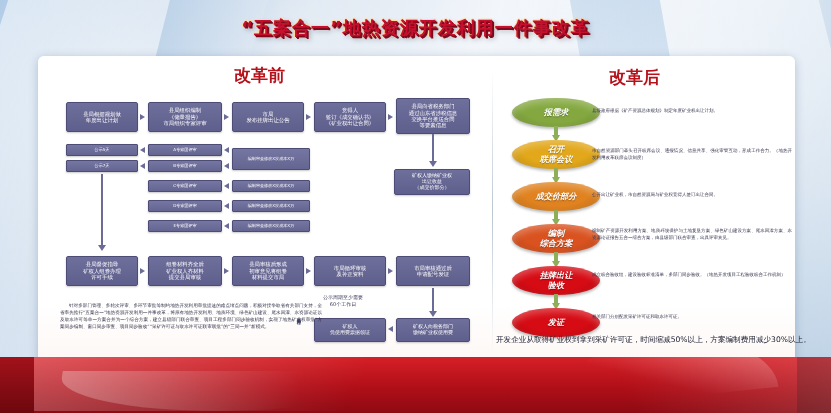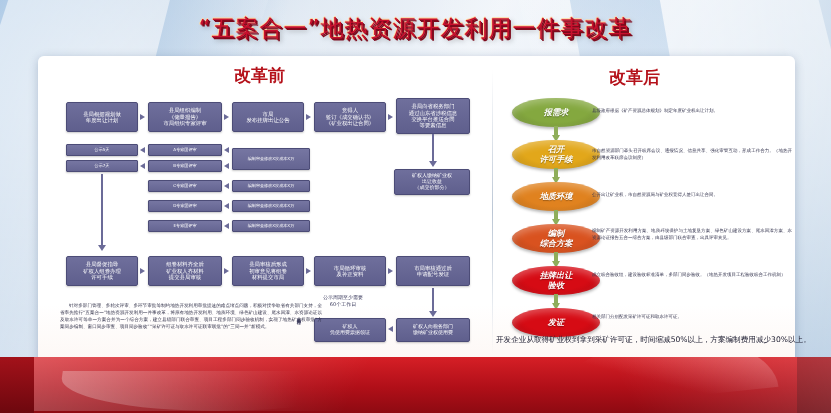--- a/index.html
+++ b/index.html
@@ -29,21 +29,21 @@
   .s4{right:150px;top:-30px;width:90px;height:300px;
      background:linear-gradient(200deg,rgba(140,180,220,.4),rgba(255,255,255,0));
      transform:skewX(10deg);}
 
   
   #title-band{
     position:absolute;left:0;top:0;width:831px;height:56px;
     display:flex;align-items:center;justify-content:center;
   }
   #poster-title{
-    font-size:23px;font-weight:normal;letter-spacing:1px;
+    font-size:18px;font-weight:bold;letter-spacing:1px;
     color:#c8102e;
     text-shadow:
       1px 1px 0 #7e0a1c, 2px 2px 0 #7e0a1c,
       -1px 0 0 #ffd9a0, 0 -1px 0 #ffd9a0,
       3px 3px 5px rgba(0,0,0,.35);
     white-space:nowrap;
     font-family:"DejaVu Sans","Liberation Sans",sans-serif;
   }
 
   
@@ -346,29 +346,29 @@
     <div class="step" style="left: 474px; top: 42px; background: radial-gradient(at 50% 28%, rgb(132, 168, 63) 0%, rgb(132, 168, 63) 55%, rgba(0, 0, 0, 0.18) 100%), rgb(132, 168, 63);" id="step-0">
       <span style="white-space:pre-line;">报需求</span>
       </div>
     <div class="sarrow" style="left:514px;top:70px;">
       <div class="shaft"></div>
         <div class="head"></div>
       </div>
 
     <div class="step" style="left: 474px; top: 84px; background: radial-gradient(at 50% 28%, rgb(226, 167, 26) 0%, rgb(226, 167, 26) 55%, rgba(0, 0, 0, 0.18) 100%), rgb(226, 167, 26);" id="step-1">
       <span style="white-space:pre-line;">召开
-许可手续</span>
+联席会议</span>
       </div>
     <div class="sarrow" style="left:514px;top:112px;">
       <div class="shaft"></div>
         <div class="head"></div>
       </div>
 
     <div class="step" style="left: 474px; top: 126px; background: radial-gradient(at 50% 28%, rgb(224, 130, 31) 0%, rgb(224, 130, 31) 55%, rgba(0, 0, 0, 0.18) 100%), rgb(224, 130, 31);" id="step-2">
-      <span style="white-space:pre-line;">地质环境</span>
+      <span style="white-space:pre-line;">成交价部分</span>
       </div>
     <div class="sarrow" style="left:514px;top:154px;">
       <div class="shaft"></div>
         <div class="head"></div>
       </div>
 
     <div class="step" style="left: 474px; top: 168px; background: radial-gradient(at 50% 28%, rgb(217, 82, 31) 0%, rgb(217, 82, 31) 55%, rgba(0, 0, 0, 0.18) 100%), rgb(217, 82, 31);" id="step-3">
       <span style="white-space:pre-line;">编制
 综合方案</span>
       </div>

